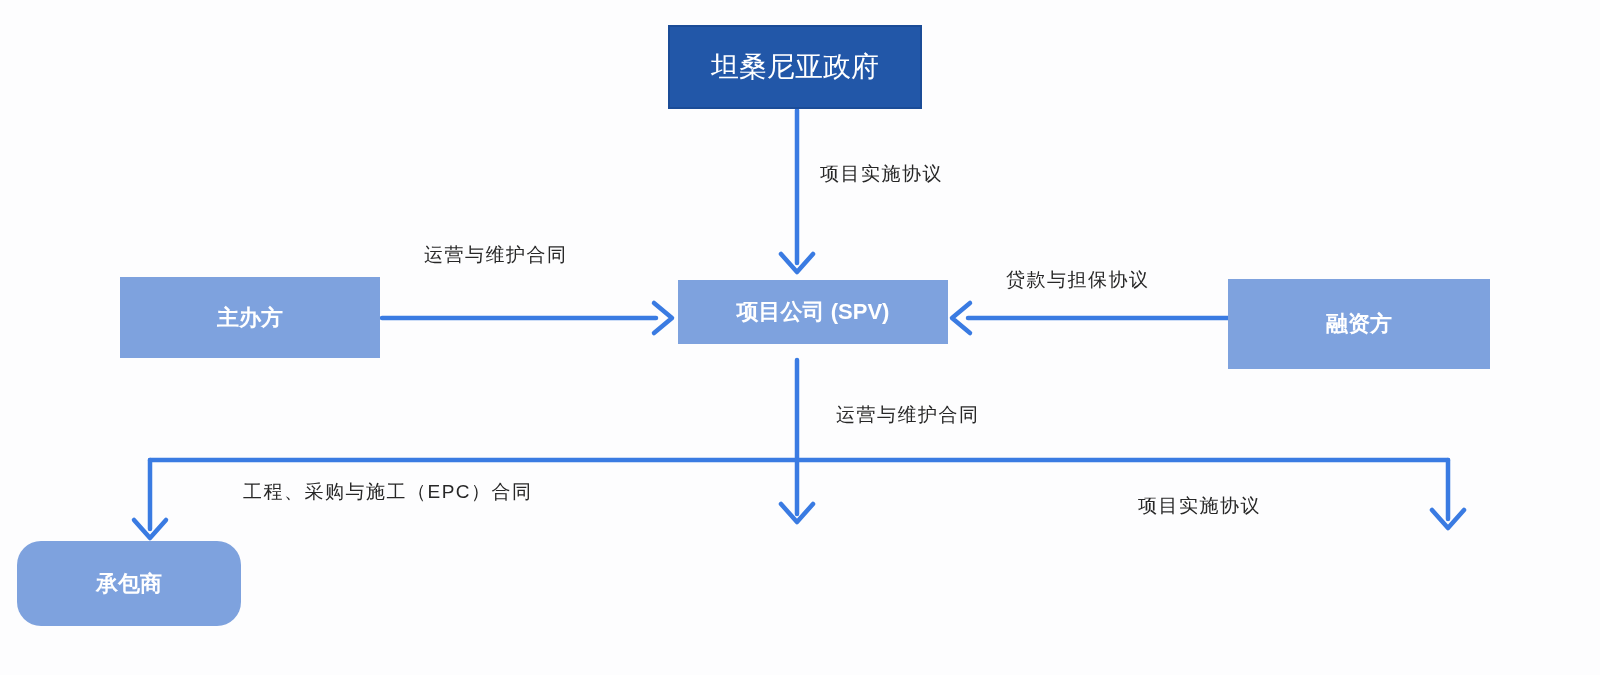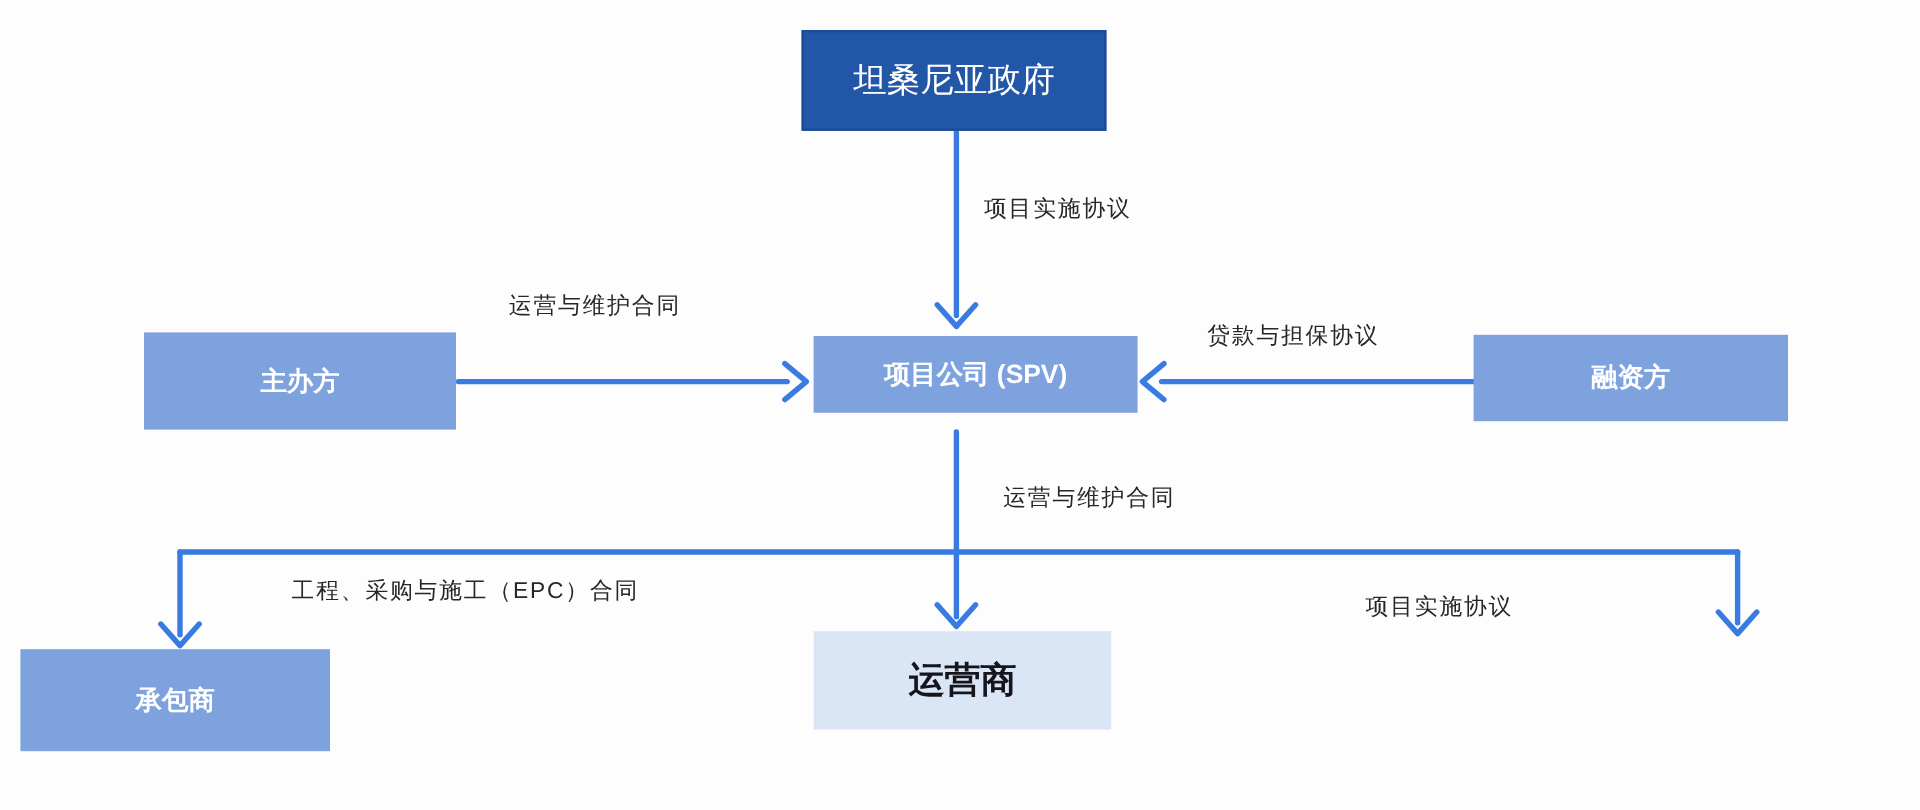--- a/index.html
+++ b/index.html
@@ -112,31 +112,28 @@
   </div>
 
   <div class="node medium" style="left:120px; top:277px; width:260px; height:81px;">
     <span>主办方</span>
   </div>
 
   <div class="node medium" style="left:678px; top:280px; width:270px; height:64px;">
     <span>项目公司 (SPV)</span>
   </div>
 
-  <div class="node medium" style="left:1228px; top:279px; width:262px; height:72px;">
+  <div class="node medium" style="left:1228px; top:279px; width:262px; height:90px;">
     <span>融资方</span>
   </div>
 
-  <div class="node medium" style="left:17px; top:541px; width:258px; height:85px;">
+  <div class="node medium" style="left:17px; top:541px; width:224px; height:85px;border-radius:24px;">
     <span>承包商</span>
   </div>
 
-  <div class="node light" style="left:678px; top:526px; width:248px; height:82px;">
-    <span>运营商</span>
-  </div>
 
 
   <div class="edge-label" style="left:808px; top:161px;margin-left:12px;">项目实施协议</div>
 
   <div class="edge-label" style="left:424px; top:242px;">运营与维护合同</div>
 
   <div class="edge-label" style="left:1006px; top:267px;text-align:center;">贷款与担保协议</div>
 
   <div class="edge-label" style="left:836px; top:402px;">运营与维护合同</div>
 

